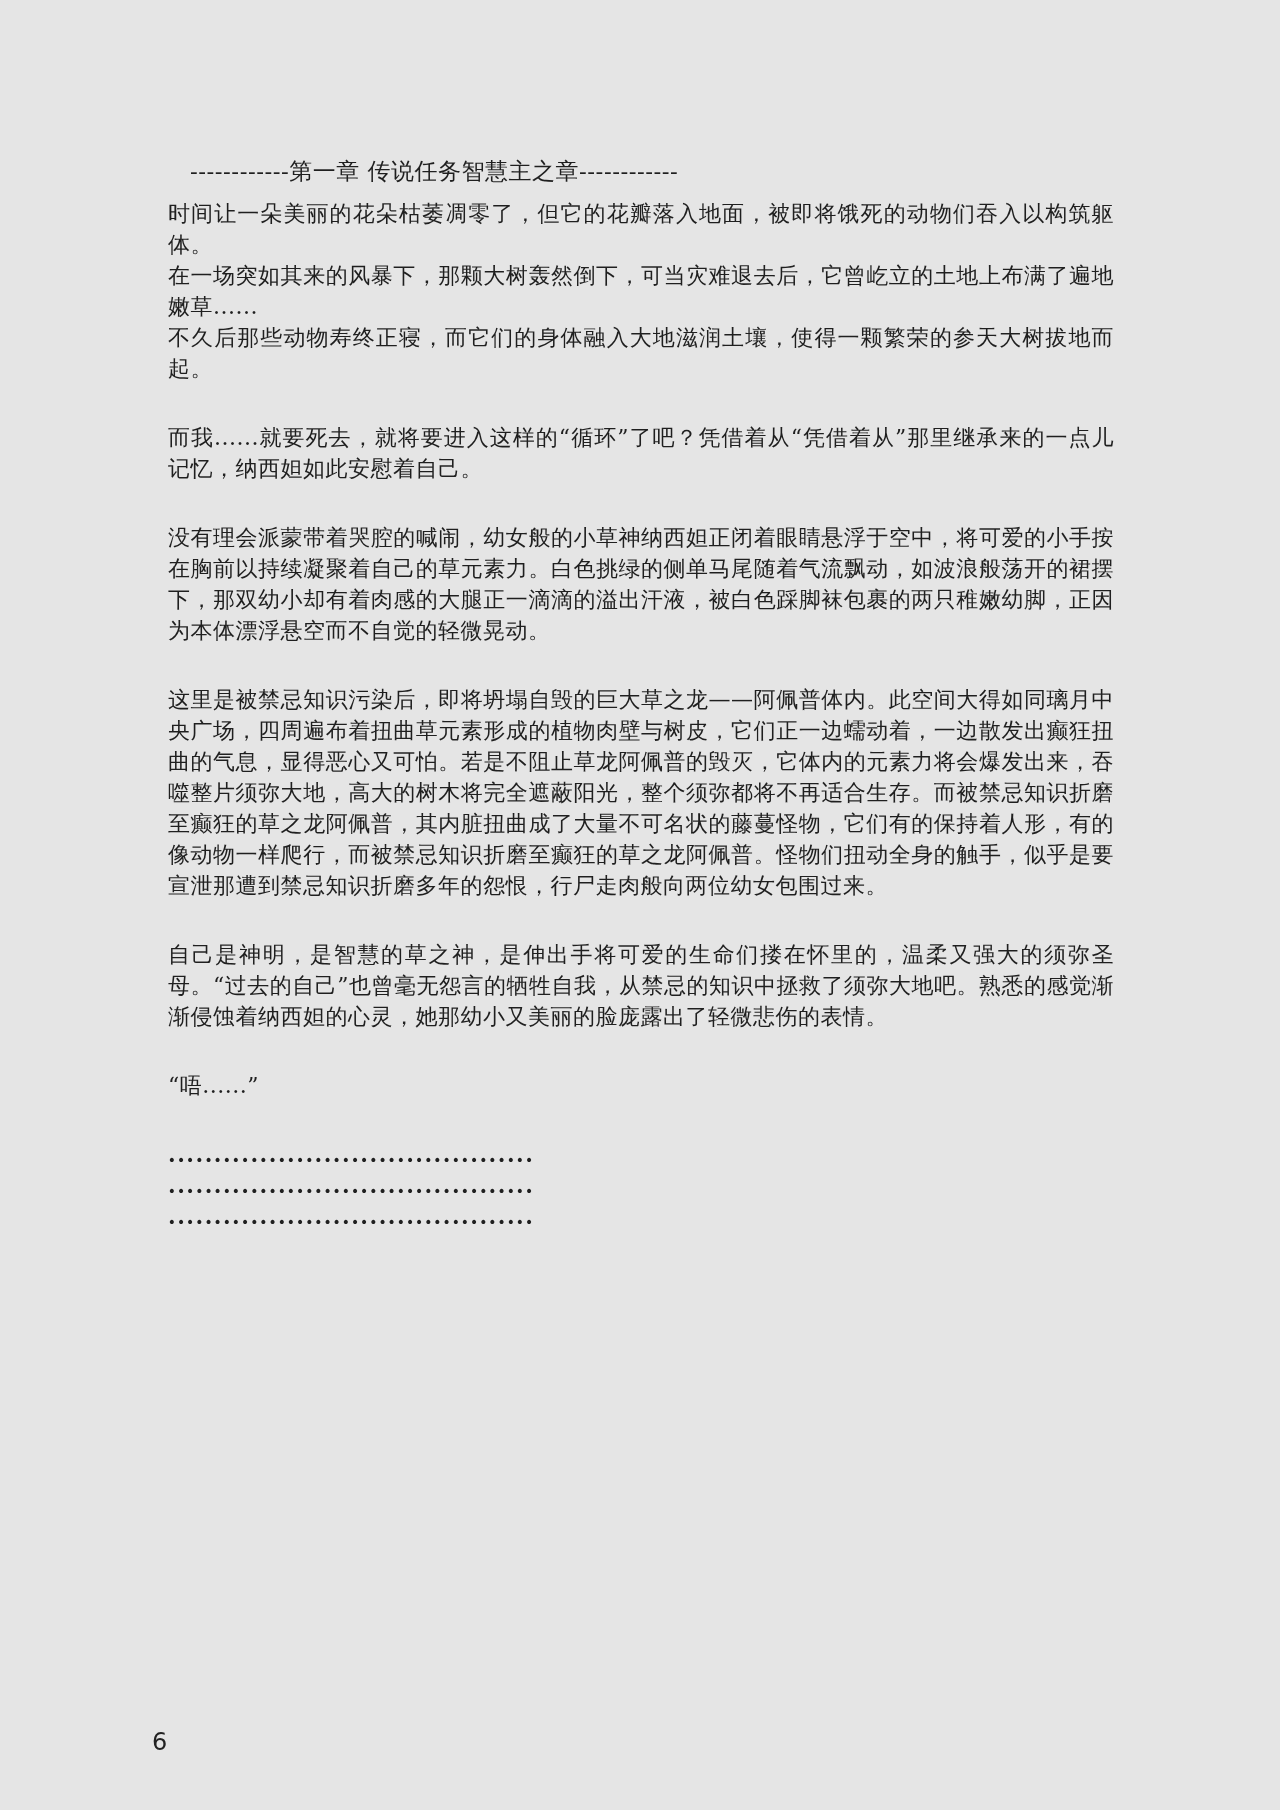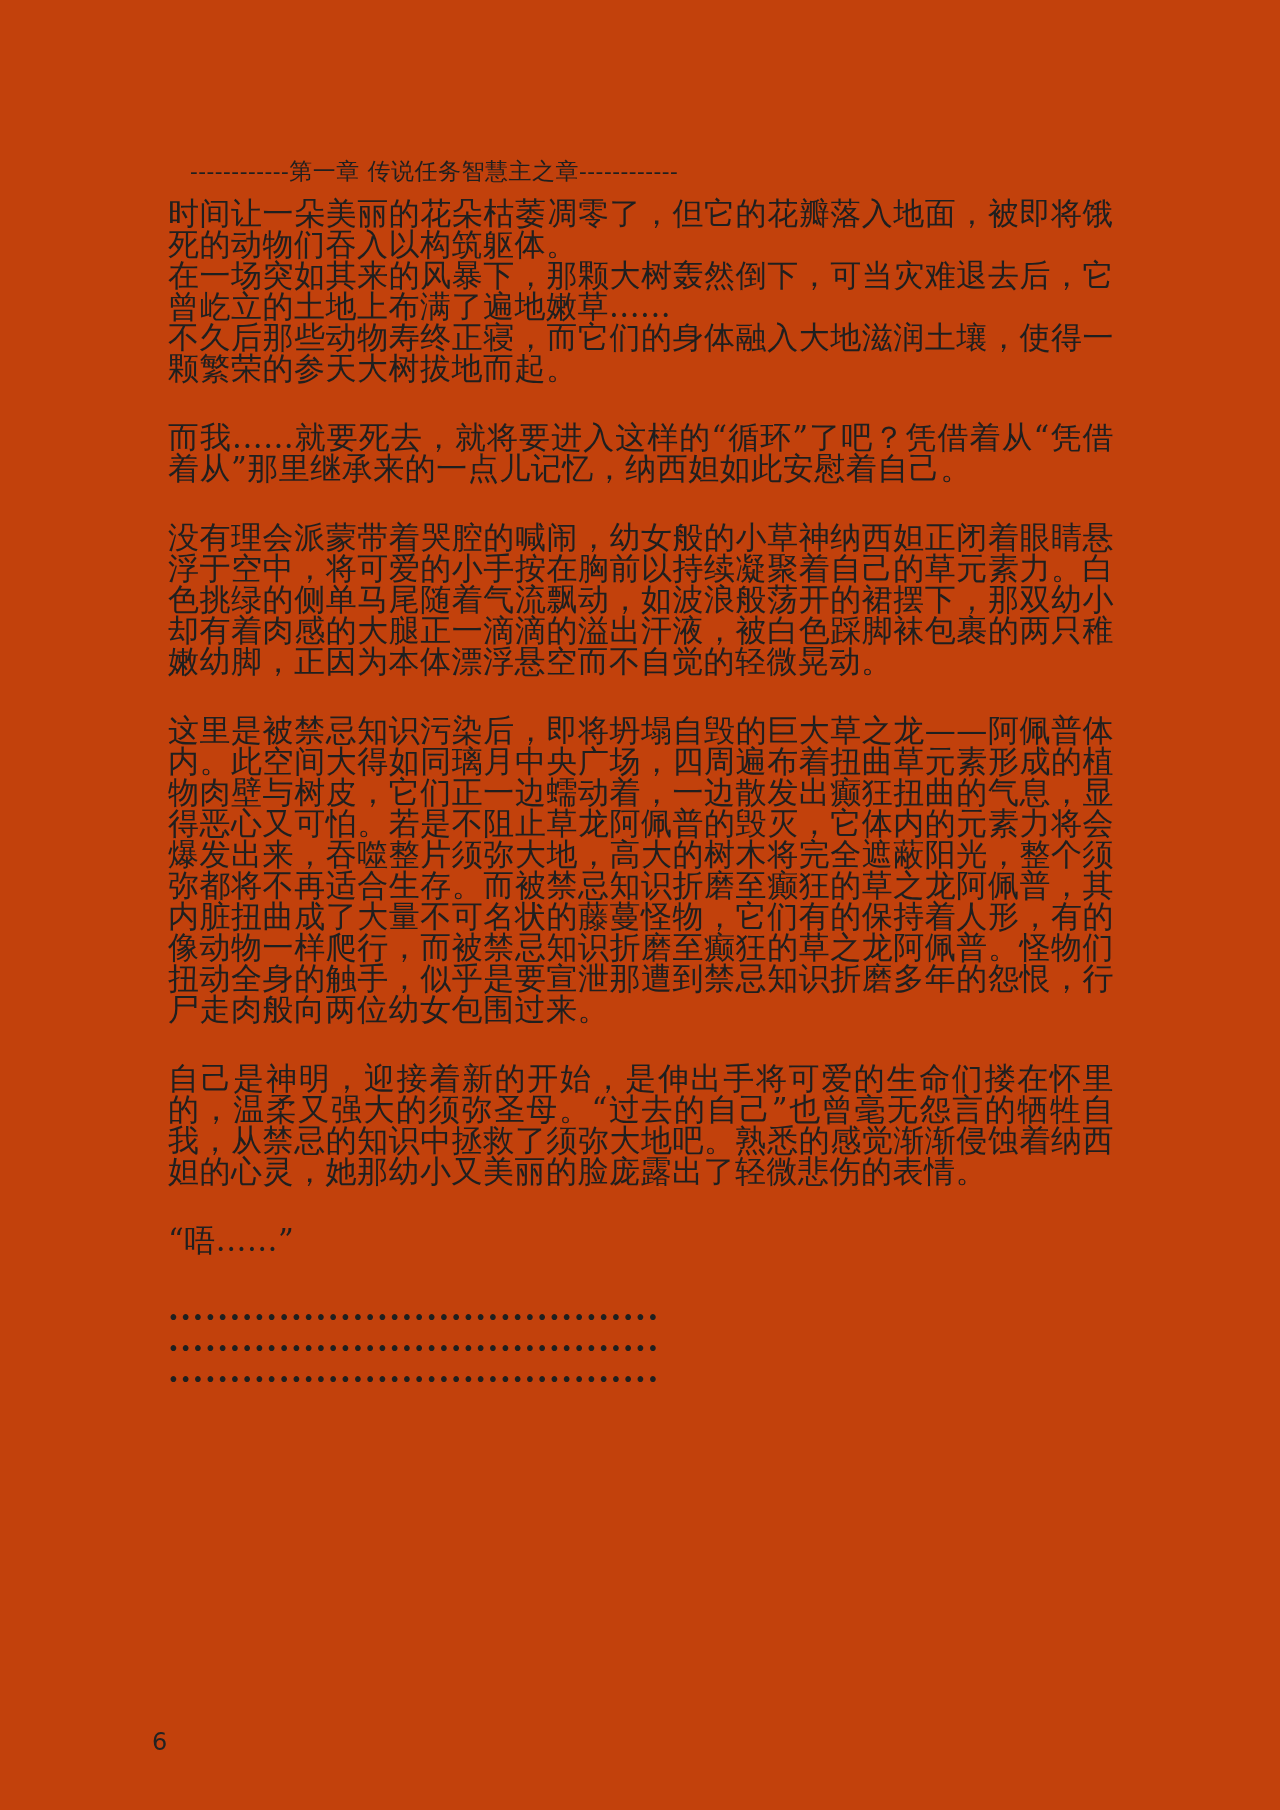--- a/index.html
+++ b/index.html
@@ -11,38 +11,38 @@
     height: 1810px;
     background: #fdfdfd;
     color: #1f1f1f;
     font-family: "DejaVu Serif", "Liberation Serif", serif;
   }
   .page {
     position: relative;
     width: 1280px;
     height: 1810px;
     overflow: hidden;
-    background: #c2410c;
+    background: #e5e5e5;
   }
   .chapter-title {
     position: absolute;
     left: 190px;
     top: 156px;
     font-size: 23px;
     font-weight: normal;
     letter-spacing: 0.5px;
     white-space: nowrap;
     margin: 0;
   }
   .body-text {
     position: absolute;
     left: 168px;
     top: 198px;
     width: 946px;
-    font-size: 31px;
+    font-size: 22px;
     line-height: 31px;
     text-align: justify;
     letter-spacing: 0.5px;
   }
   .block + .block {
     margin-top: 38px;
   }
   .line {
     margin: 0;
     padding: 0;
@@ -84,21 +84,21 @@
     <div class="block">
       <p class="line">没有理会派蒙带着哭腔的喊闹，幼女般的小草神纳西妲正闭着眼睛悬浮于空中，将可爱的小手按在胸前以持续凝聚着自己的草元素力。白色挑绿的侧单马尾随着气流飘动，如波浪般荡开的裙摆下，那双幼小却有着肉感的大腿正一滴滴的溢出汗液，被白色踩脚袜包裹的两只稚嫩幼脚，正因为本体漂浮悬空而不自觉的轻微晃动。</p>
     </div>
 
     <div class="block">
       <p class="line">这里是被禁忌知识污染后，即将坍塌自毁的巨大草之龙——阿佩普体内。此空间大得如同璃月中央广场，四周遍布着扭曲草元素形成的植物肉壁与树皮，它们正一边蠕动着，一边散发出癫狂扭曲的气息，显得恶心又可怕。若是不阻止草龙阿佩普的毁灭，它体内的元素力将会爆发出来，吞噬整片须弥大地，高大的树木将完全遮蔽阳光，整个须弥都将不再适合生存。而被禁忌知识折磨至癫狂的草之龙阿佩普，其内脏扭曲成了大量不可名状的藤蔓怪物，它们有的保持着人形，有的像动物一样爬行，而被禁忌知识折磨至癫狂的草之龙阿佩普。怪物们扭动全身的触手，似乎是要宣泄那遭到禁忌知识折磨多年的怨恨，行尸走肉般向两位幼女包围过来。</p>
     </div>
 
 
     <div class="block">
-      <p class="line">自己是神明，迎接着新的开始，是伸出手将可爱的生命们搂在怀里的，温柔又强大的须弥圣母。“过去的自己”也曾毫无怨言的牺牲自我，从禁忌的知识中拯救了须弥大地吧。熟悉的感觉渐渐侵蚀着纳西妲的心灵，她那幼小又美丽的脸庞露出了轻微悲伤的表情。</p>
+      <p class="line">自己是神明，是智慧的草之神，是伸出手将可爱的生命们搂在怀里的，温柔又强大的须弥圣母。“过去的自己”也曾毫无怨言的牺牲自我，从禁忌的知识中拯救了须弥大地吧。熟悉的感觉渐渐侵蚀着纳西妲的心灵，她那幼小又美丽的脸庞露出了轻微悲伤的表情。</p>
     </div>
 
     <div class="block">
       <p class="line">“唔......”</p>
     </div>
 
     <div class="block dots">
       <p class="line">........................................</p>
       <p class="line">........................................</p>
       <p class="line">........................................</p>

